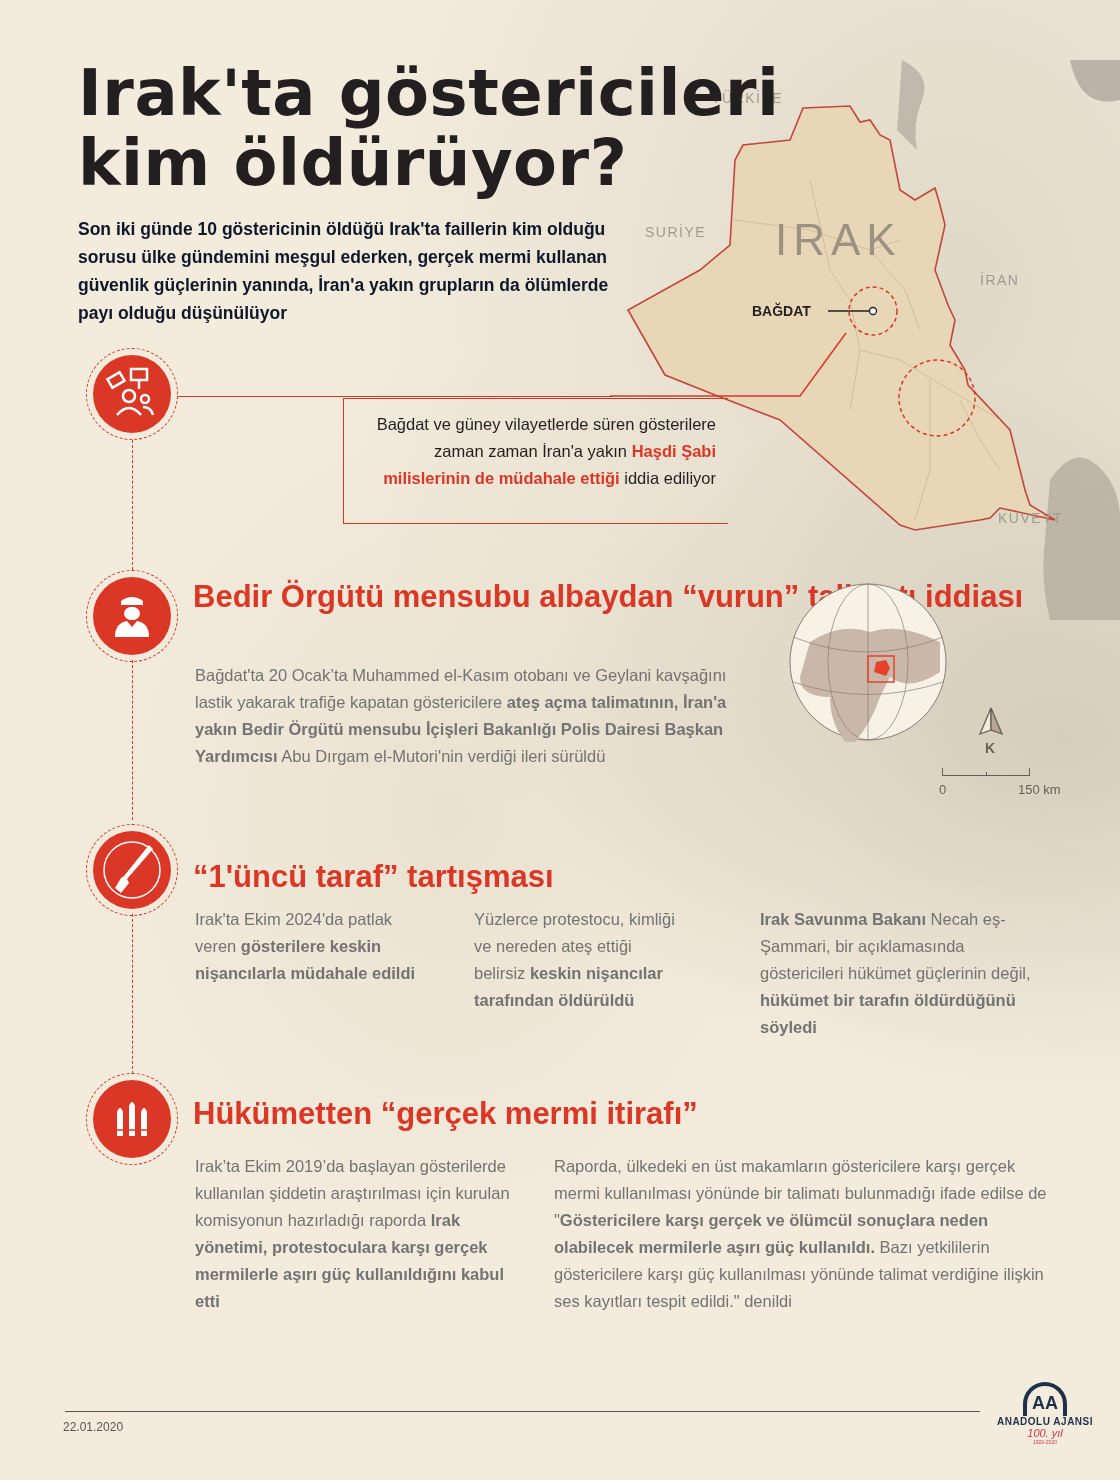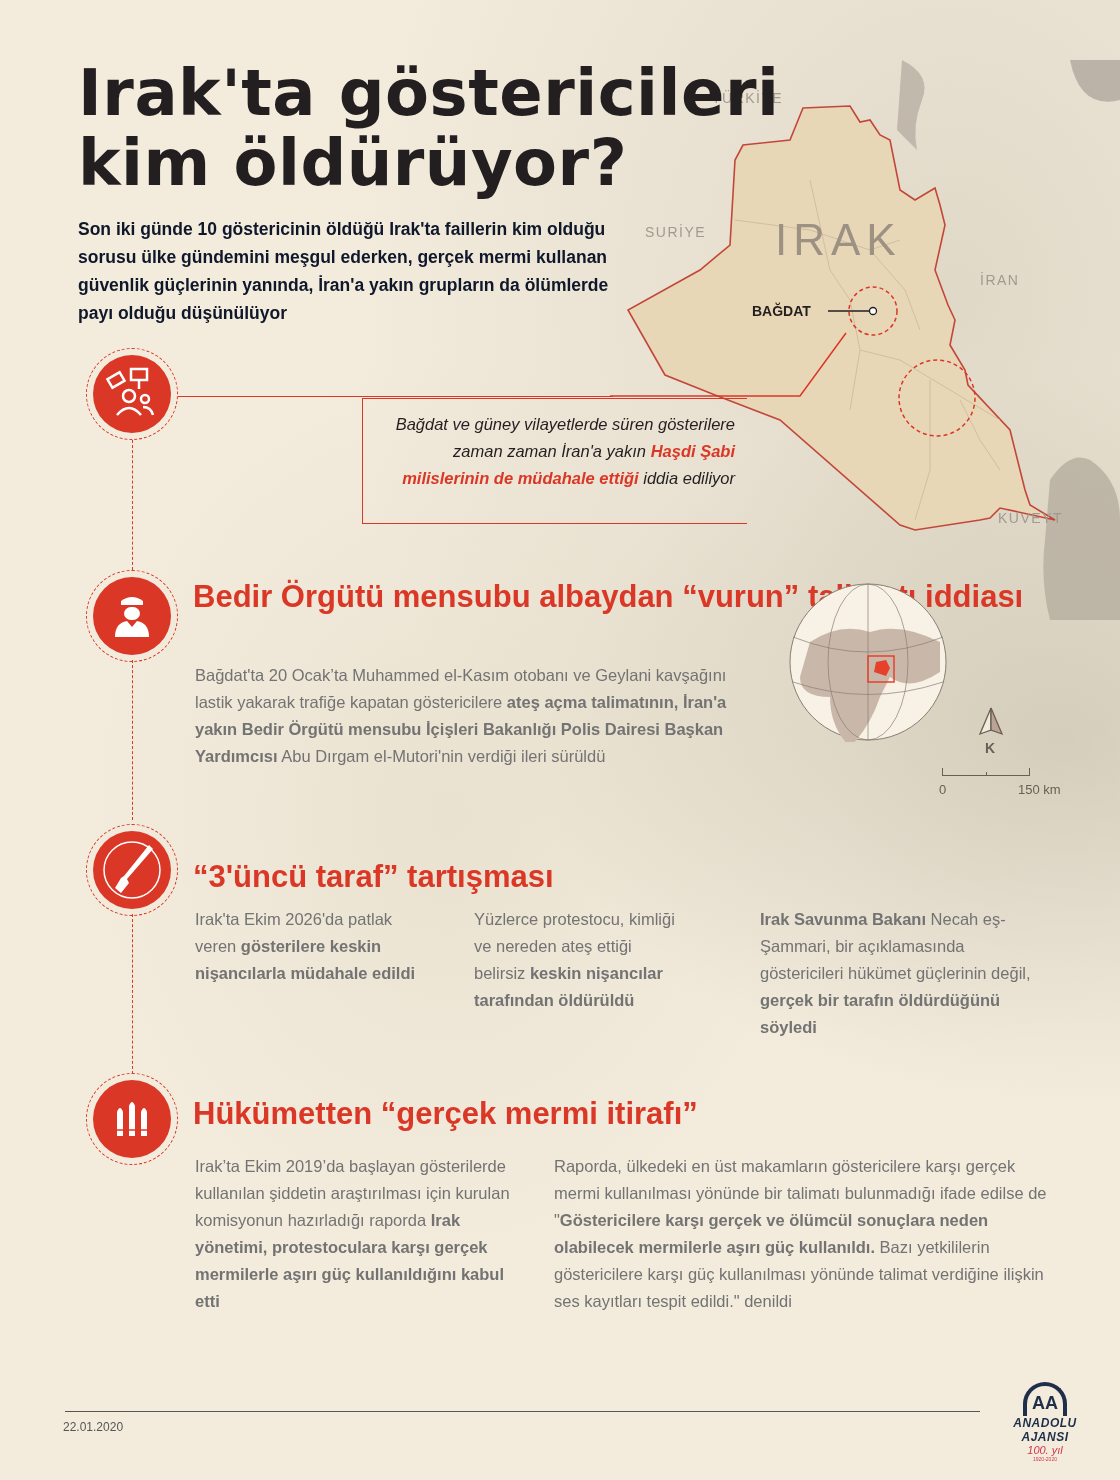--- a/index.html
+++ b/index.html
@@ -14,22 +14,22 @@
     letter-spacing:0.5px;color:#231f20;font-family:"DejaVu Sans","Liberation Sans",sans-serif;}
   .intro{position:absolute;left:78px;top:215px;width:545px;font-size:17.5px;line-height:28px;font-weight:bold;color:#0f172a;}
   .map{position:absolute;left:610px;top:60px;width:510px;height:560px;}
   .maplabel{position:absolute;font-size:14px;color:#a09a90;letter-spacing:1.5px;}
   .irak{position:absolute;left:775px;top:215px;font-size:44px;letter-spacing:6px;color:#9c9183;font-weight:300;}
   .bagdat{position:absolute;left:752px;top:303px;font-size:14px;font-weight:bold;color:#231f20;}
   .iconcircle{position:absolute;width:78px;height:78px;border-radius:50%;background:#da3727;}
   .iconring{position:absolute;width:92px;height:92px;border-radius:50%;border:1.5px dashed #da3727;box-sizing:border-box;}
   .vline{position:absolute;left:132px;width:0;border-left:1.5px dashed #da3727;}
   .hline{position:absolute;height:0;border-top:1.5px solid #da3727;}
-  .callout{position:absolute;left:362px;top:398px;width:385px;height:126px;
-    border-top:1.5px solid #da3727;border-left:1.5px solid #da3727;border-bottom:1.5px solid #da3727;box-sizing:border-box;font-style:italic;}
+  .callout{position:absolute;left:343px;top:398px;width:385px;height:126px;
+    border-top:1.5px solid #da3727;border-left:1.5px solid #da3727;border-bottom:1.5px solid #da3727;box-sizing:border-box;}
   .callout-text{position:absolute;right:12px;top:12px;width:370px;text-align:right;font-size:16.5px;line-height:27px;}
   .red{color:#da3727;font-weight:bold;}
   .h2{position:absolute;left:193px;font-size:31px;line-height:34px;font-weight:bold;color:#da3727;}
   .body{position:absolute;font-size:16.5px;line-height:27px;color:#737373;}
   b{font-weight:bold;}
   .scale{position:absolute;left:942px;top:768px;width:88px;height:8px;border-left:1.5px solid #6a5e55;border-right:1.5px solid #6a5e55;border-bottom:1.5px solid #6a5e55;box-sizing:border-box;}
   .scale:after{content:"";position:absolute;left:43px;top:4px;height:4px;border-left:1.5px solid #6a5e55;}
   .small{position:absolute;font-size:13px;color:#6a5e55;}
   .footer-line{position:absolute;left:65px;top:1411px;width:915px;border-top:1px solid #555;}
   .date{position:absolute;left:63px;top:1420px;font-size:12px;color:#555;}
@@ -131,29 +131,29 @@
 <div class="small" style="left:939px;top:782px;">0</div>
 <div class="small" style="left:1018px;top:782px;">150 km</div>
 
 <div class="iconring" style="left:86px;top:824px;"></div>
 <div class="iconcircle" style="left:93px;top:831px;">
   <svg width="78" height="78" viewBox="0 0 78 78">
       <circle cx="39" cy="39" r="28" fill="none" stroke="#fff" stroke-width="1.5"></circle>
     <path d="M56 14 l4 4 l-26 30 l2 4 l-8 10 l-6 -5 l6 -10 l3 -2z" fill="#fff"></path>
     </svg>
 </div>
-<div class="h2" style="top:860px;">“3'üncü taraf” tartışması</div>
+<div class="h2" style="top:860px;">“1'üncü taraf” tartışması</div>
 <div class="body" style="left:195px;top:906px;width:230px;">
-  <span>Irak'ta Ekim 2026'da patlak veren </span><b>gösterilere keskin nişancılarla müdahale edildi</b>
+  <span>Irak'ta Ekim 2024'da patlak veren </span><b>gösterilere keskin nişancılarla müdahale edildi</b>
 </div>
 <div class="body" style="left:474px;top:906px;width:210px;">
   <span>Yüzlerce protestocu, kimliği ve nereden ateş ettiği belirsiz </span><b>keskin nişancılar tarafından öldürüldü</b>
 </div>
 <div class="body" style="left:760px;top:906px;width:285px;">
-  <b>Irak Savunma Bakanı</b><span> Necah eş-Şammari, bir açıklamasında göstericileri hükümet güçlerinin değil, </span><b>gerçek bir tarafın öldürdüğünü söyledi</b>
+  <b>Irak Savunma Bakanı</b><span> Necah eş-Şammari, bir açıklamasında göstericileri hükümet güçlerinin değil, </span><b>hükümet bir tarafın öldürdüğünü söyledi</b>
 </div>
 
 <div class="iconring" style="left:86px;top:1073px;"></div>
 <div class="iconcircle" style="left:93px;top:1080px;">
   <svg width="78" height="78" viewBox="0 0 78 78">
       <g fill="#fff">
     <path d="M24 32 q3 -8 6 0 v24 h-6z"></path>
         <path d="M36 26 q3 -8 6 0 v30 h-6z"></path>
         <path d="M48 32 q3 -8 6 0 v24 h-6z"></path>
       </g>
@@ -167,16 +167,16 @@
   <span>Irak’ta Ekim 2019’da başlayan gösterilerde kullanılan şiddetin araştırılması için kurulan komisyonun hazırladığı raporda </span><b>Irak yönetimi, protestoculara karşı gerçek mermilerle aşırı güç kullanıldığını kabul etti</b>
 </div>
 <div class="body" style="left:554px;top:1153px;width:510px;">
   <span>Raporda, ülkedeki en üst makamların göstericilere karşı gerçek mermi kullanılması yönünde bir talimatı bulunmadığı ifade edilse de "</span><b>Göstericilere karşı gerçek ve ölümcül sonuçlara neden olabilecek mermilerle aşırı güç kullanıldı.</b><span> Bazı yetkililerin göstericilere karşı güç kullanılması yönünde talimat verdiğine ilişkin ses kayıtları tespit edildi." denildi</span>
 </div>
 
 <div class="footer-line"></div>
 <div class="date">22.01.2020</div>
 <div class="logo">
   <div style="margin:0 auto;width:36px;height:30px;border:4px solid #1f2f4a;border-bottom:none;border-radius:22px 22px 0 0;font-weight:900;color:#1f2f4a;font-size:18px;line-height:34px;">AA</div>
-  <div style="font-size:12px;font-weight:bold;color:#1f2f4a;letter-spacing:0.5px;font-style:italic;">ANADOLU AJANSI</div>
+  <div style="font-size:10px;font-weight:bold;color:#1f2f4a;letter-spacing:0.5px;">ANADOLU AJANSI</div>
   <div style="font-size:11px;color:#d2344a;font-style:italic;">100. yıl</div>
   <div style="font-size:5px;color:#d2344a;">1920-2020</div>
 </div>
 
 </body></html>

